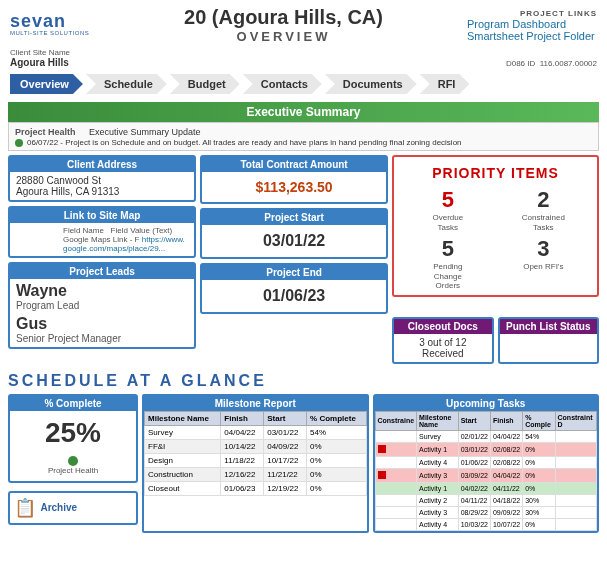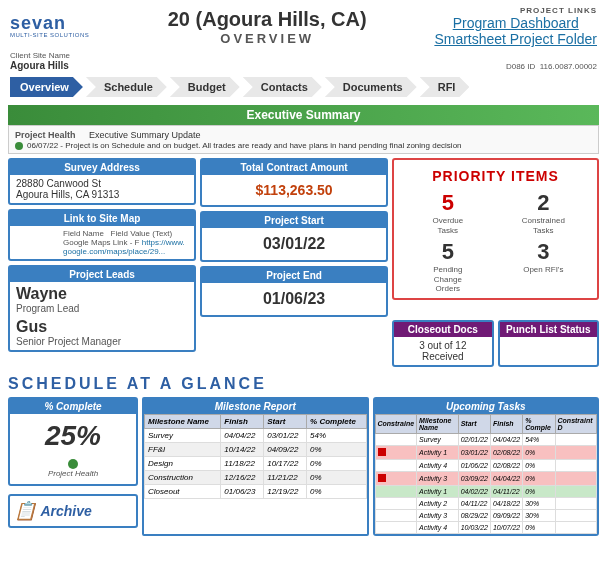--- a/index.html
+++ b/index.html
@@ -61,24 +61,23 @@
     }
     .project-links-title {
       font-size: 8px;
       letter-spacing: 1px;
       color: #555;
       font-weight: bold;
       text-align: right;
     }
     .project-link-item {
       color: #1a6fa3;
-      font-size: 14px;
-      text-decoration: underline;
+      font-size: 11px;
       display: block;
-      text-align: center;
+      text-align: left;
     }
 
     
     .client-row {
       display: flex;
       justify-content: space-between;
       align-items: flex-end;
       padding: 2px 10px;
     }
     .client-info { font-size: 8px; color: #555; }
@@ -243,21 +242,20 @@
       font-size: 16px;
       font-weight: 900;
       letter-spacing: 3px;
       padding: 4px 8px 2px 8px;
     }
     .schedule-grid {
       display: grid;
       grid-template-columns: 130px 1fr 1fr;
       gap: 4px;
       margin: 2px 8px;
-      font-style: italic;
     }
 
     
     .pct-box {
       border: 2px solid #3a7fc1;
       border-radius: 3px;
     }
     .pct-header {
       background: #3a7fc1;
       color: white;
@@ -285,21 +283,21 @@
     }
     .archive-box {
       border: 2px solid #3a7fc1;
       border-radius: 3px;
       margin-top: 4px;
       padding: 4px;
       display: flex;
       align-items: center;
       gap: 4px;
     }
-    .archive-label { font-size: 14px; font-weight: bold; color: #2e5fa3; }
+    .archive-label { font-size: 10px; font-weight: bold; color: #2e5fa3; }
 
     
     .milestone-box {
       border: 2px solid #3a7fc1;
       border-radius: 2px;
     }
     .milestone-header {
       background: #3a7fc1;
       color: white;
       text-align: center;
@@ -403,21 +401,21 @@
     <span class="green-dot"></span>
     <span>06/07/22 - Project is on Schedule and on budget. All trades are ready and have plans in hand pending final zoning decision</span>
   </div>
 </div>
 
 <div style="display:grid; grid-template-columns: 1fr 1fr 1.1fr; gap:4px; margin: 4px 8px;">
 
   <div style="display:flex; flex-direction:column; gap:4px;">
 
     <div class="info-box">
-      <div class="info-box-header">Survey Address</div>
+      <div class="info-box-header">Client Address</div>
       <div class="info-box-body">
         <div>28880 Canwood St</div>
         <div>Agoura Hills, CA 91313</div>
       </div>
     </div>
 
     <div class="info-box">
       <div class="info-box-header">Link to Site Map</div>
       <div class="info-box-body">
         <div class="link-field-row">

